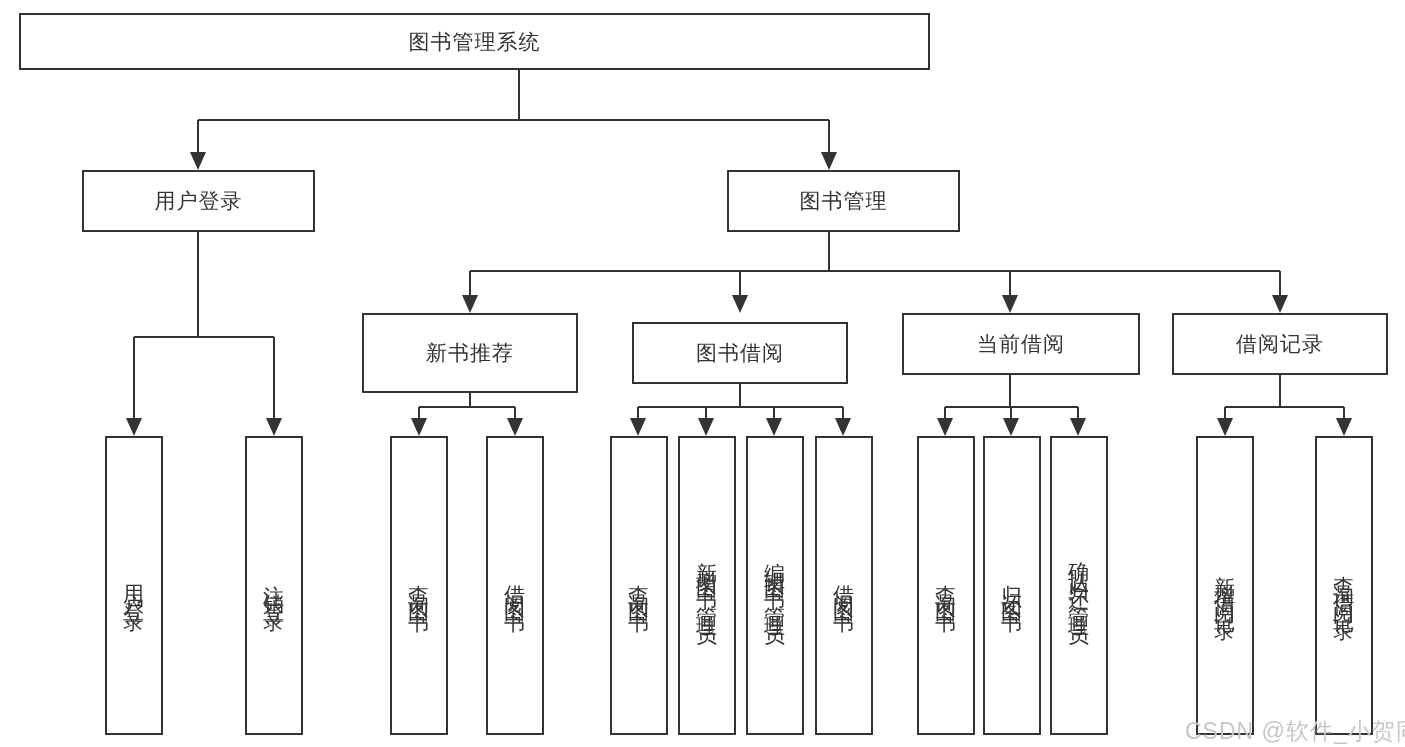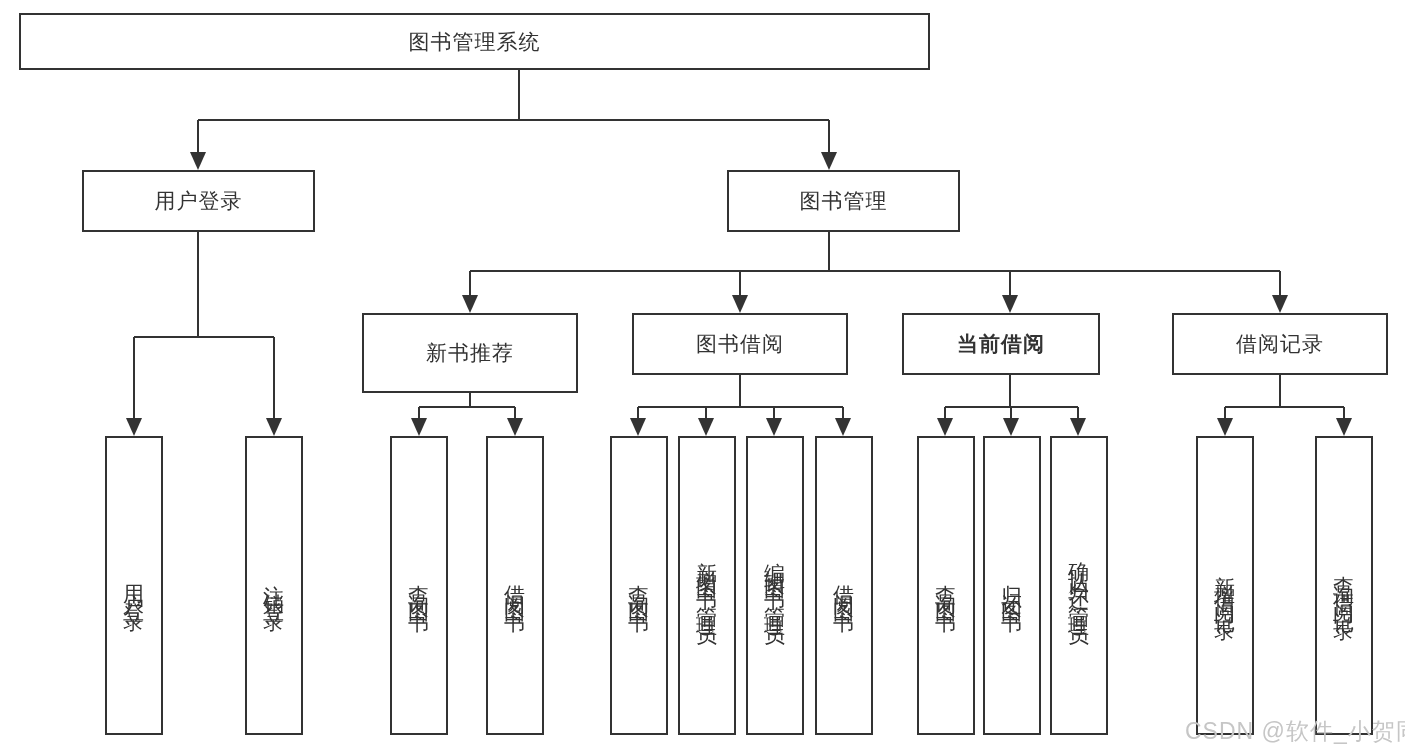--- a/index.html
+++ b/index.html
@@ -101,22 +101,22 @@
     <path d="M1336,418 L1352,418 L1344,436 Z"></path>
   </g>
 </svg>
 
 <div class="node" style="left:19px; top:13px; width:911px; height:57px;">图书管理系统</div>
 
 <div class="node" style="left:82px; top:170px; width:233px; height:62px;">用户登录</div>
 <div class="node" style="left:712px; top:170px; width:233px; height:62px;margin-left:15px;">图书管理</div>
 
 <div class="node" style="left:362px; top:313px; width:216px; height:80px;">新书推荐</div>
-<div class="node" style="left:632px; top:313px; width:216px; height:62px;">图书借阅</div>
-<div class="node" style="left:902px; top:313px; width:198px; height:62px;font-weight:bold;">当前借阅</div>
+<div class="node" style="left:632px; top:322px; width:216px; height:62px;">图书借阅</div>
+<div class="node" style="left:902px; top:313px; width:238px; height:62px;">当前借阅</div>
 <div class="node" style="left:1172px; top:313px; width:216px; height:62px;">借阅记录</div>
 
 <div class="node v" style="left:105px; top:436px; width:58px; height:299px;">用户登录</div>
 <div class="node v" style="left:245px; top:436px; width:58px; height:299px;">注销登录</div>
 
 <div class="node v" style="left:390px; top:436px; width:58px; height:299px;">查询图书</div>
 <div class="node v" style="left:486px; top:436px; width:58px; height:299px;">借阅图书</div>
 
 <div class="node v" style="left:610px; top:436px; width:58px; height:299px;">查询图书</div>
 <div class="node v" style="left:678px; top:436px; width:58px; height:299px;">新增图书（管理员）</div>

